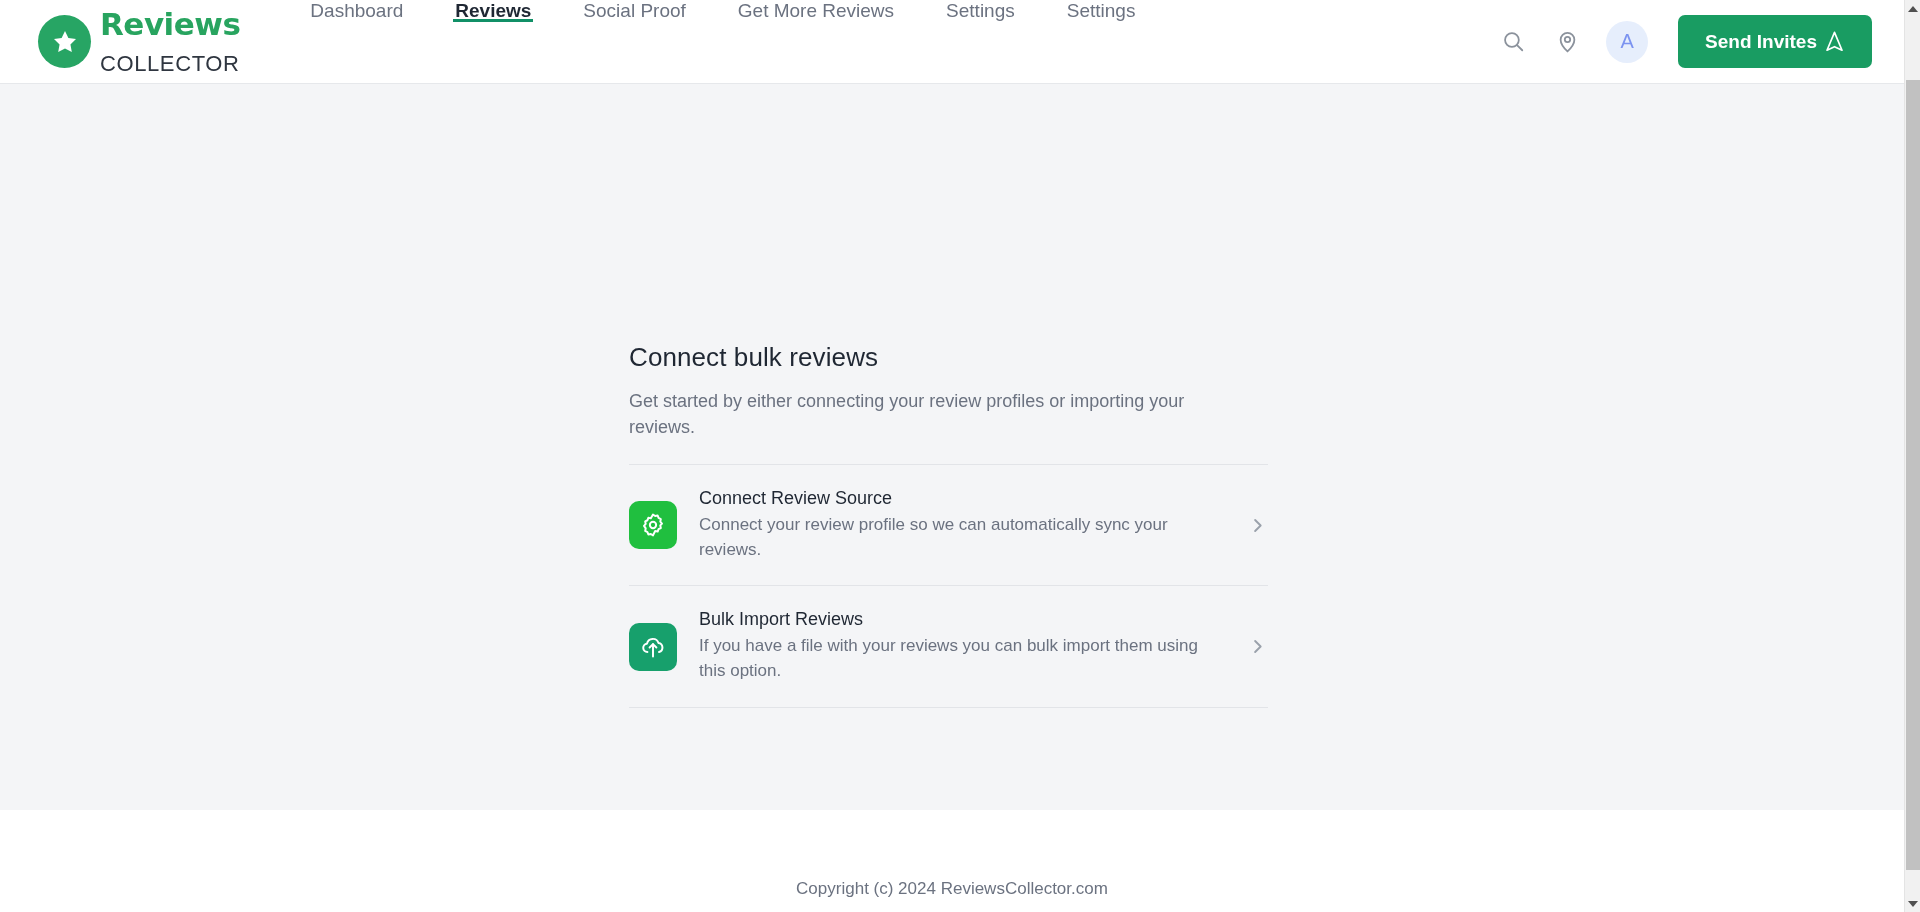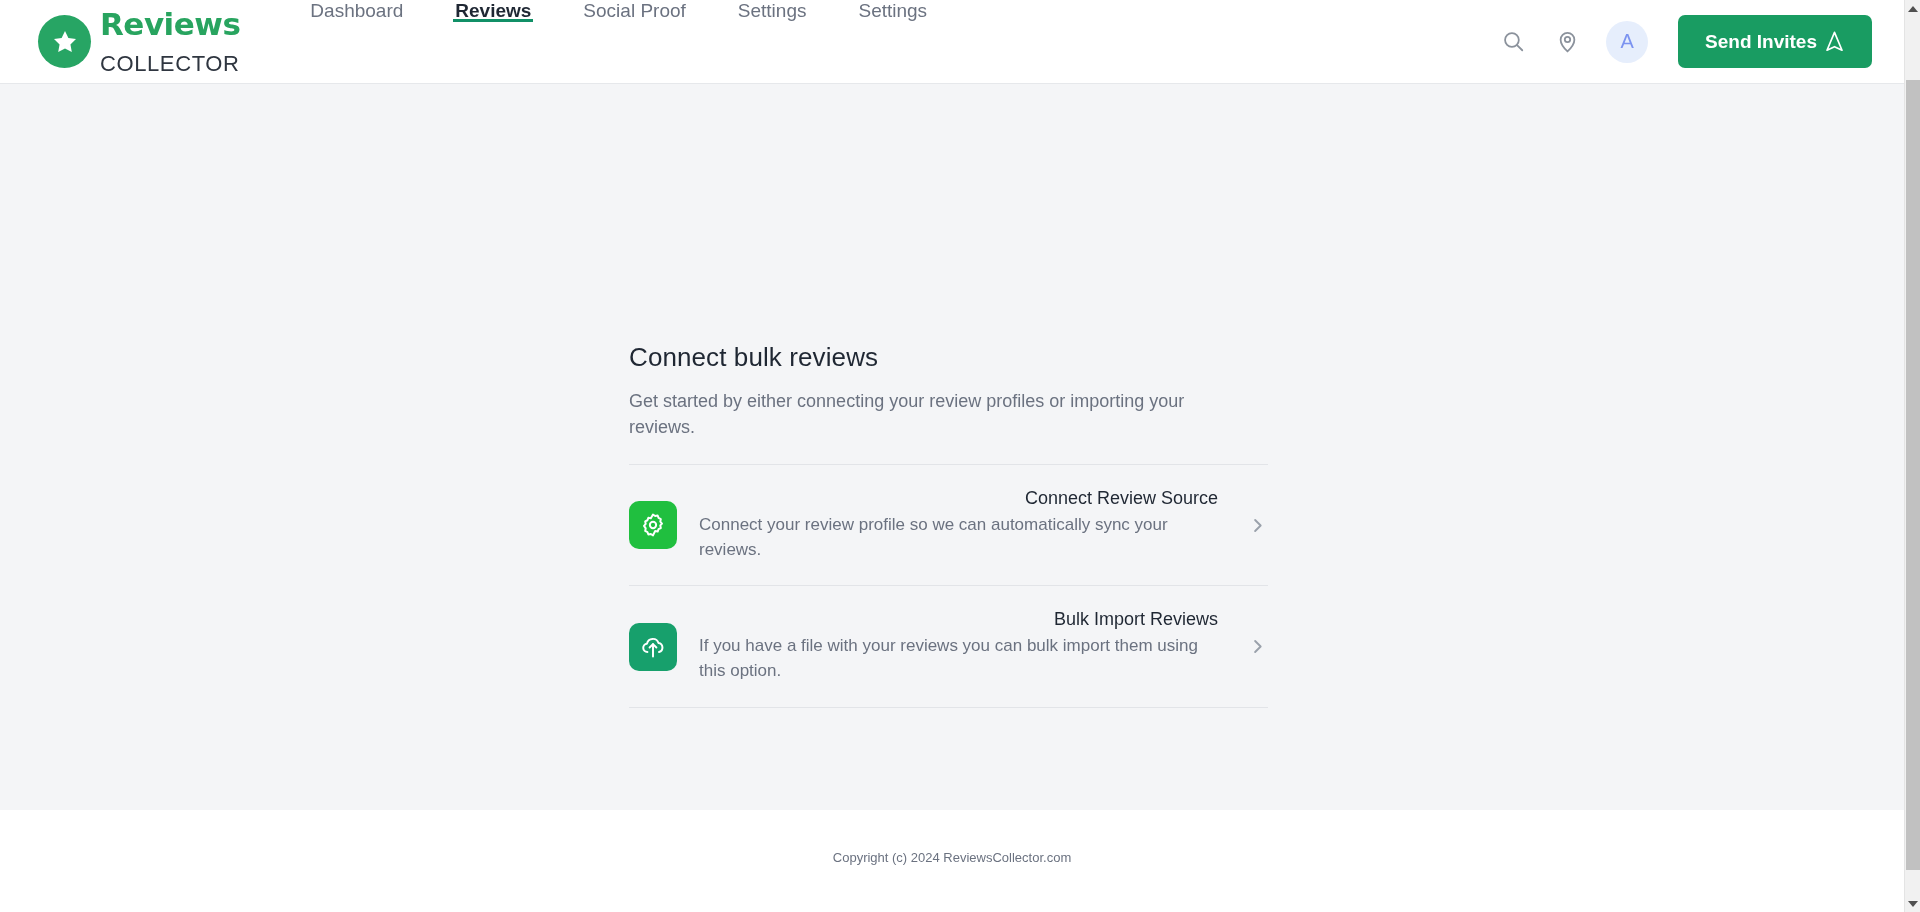--- a/index.html
+++ b/index.html
@@ -185,21 +185,20 @@
   }
   .icon-green-bright { background: #20bf3f; }
   .icon-green-teal   { background: #17a06c; }
 
   .option-body { flex: 1 1 auto; min-width: 0; }
   .option-title {
     font-size: 18px;
     color: #1f2733;
     font-weight: normal;
     margin-bottom: 4px;
-    text-align: right;
   }
   .option-desc {
     font-size: 17px;
     color: #6b7280;
     line-height: 1.45;
     max-width: 525px;
   }
   .chevron {
     flex: 0 0 auto;
     color: #9aa1ab;
@@ -215,23 +214,23 @@
     position: absolute;
     top: 810px; left: 0;
     width: 1904px;
     height: 102px;
     background: #ffffff;
     display: flex;
     align-items: flex-start;
     justify-content: center;
   }
   .footer-text {
-    font-size: 13px;
+    font-size: 17px;
     color: #6b7280;
-    margin-top: 40px;
+    margin-top: 69px;
   }
 
   
   .scrollbar {
     position: absolute;
     top: 0; right: 0;
     width: 16px;
     height: 912px;
     background: #f1f1f1;
     border-left: 1px solid #e4e4e4;
@@ -284,20 +283,23 @@
 
     <div class="nav">
       <div class="nav-item">
         <span>Dashboard</span>
       </div>
       <div class="nav-item active">
         <span>Reviews</span>
       </div>
       <div class="nav-item">
         <span>Social Proof</span>
+      </div>
+      <div class="nav-item">
+        <span>Get More Reviews</span>
       </div>
       <div class="nav-item">
         <span>Settings</span>
       </div>
       <div class="nav-item">
         <span>Settings</span>
       </div>
     </div>
 
     <div class="header-right">

